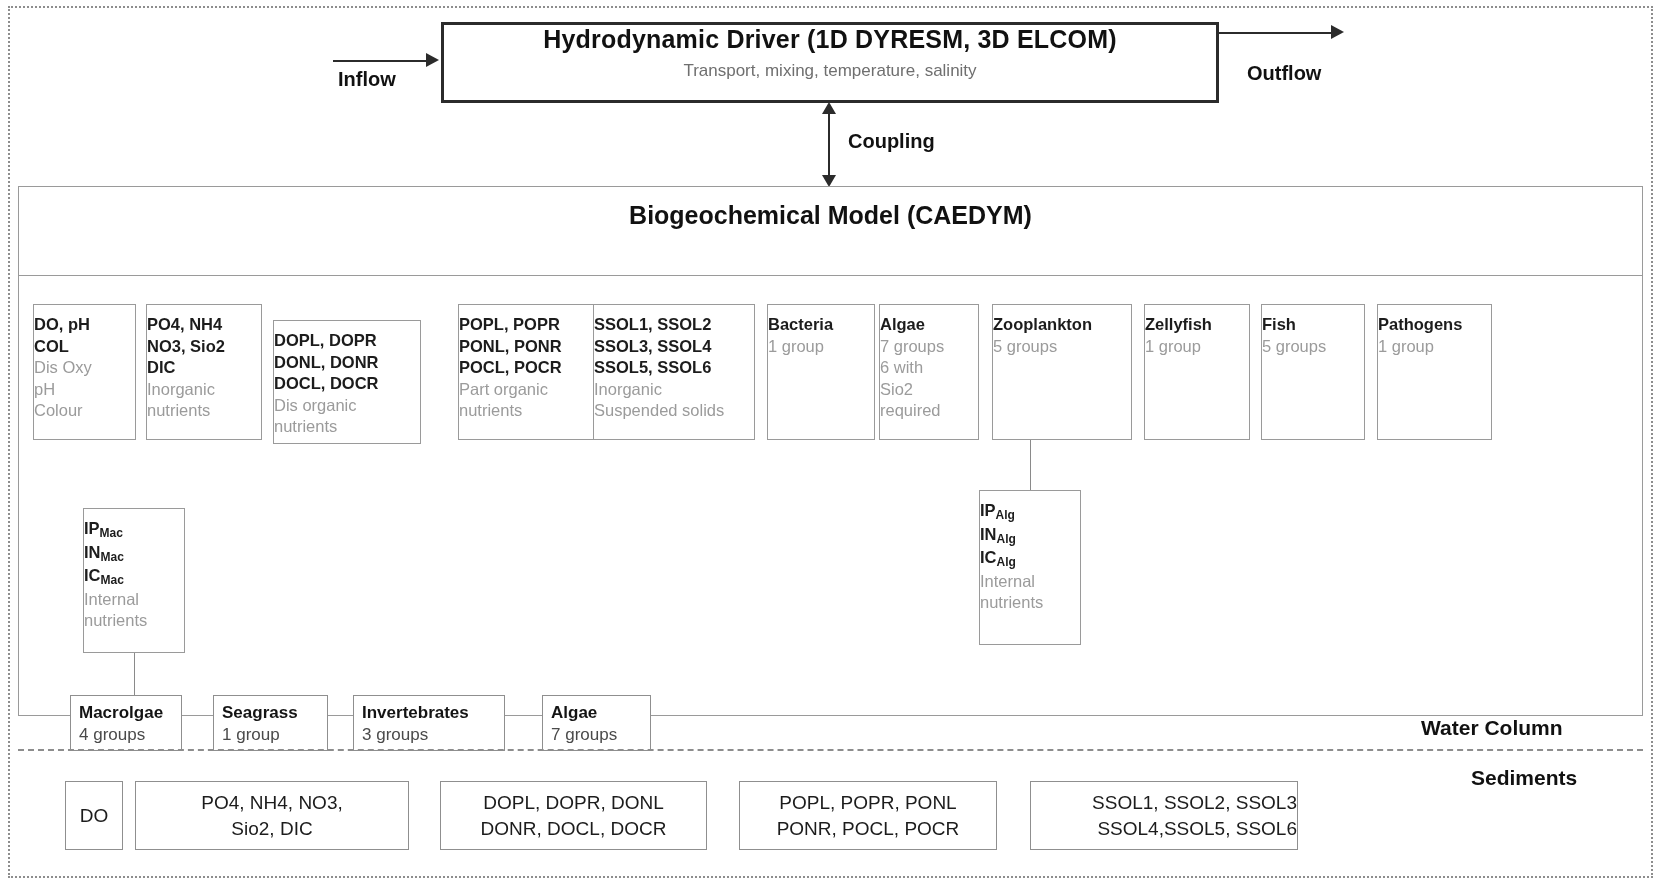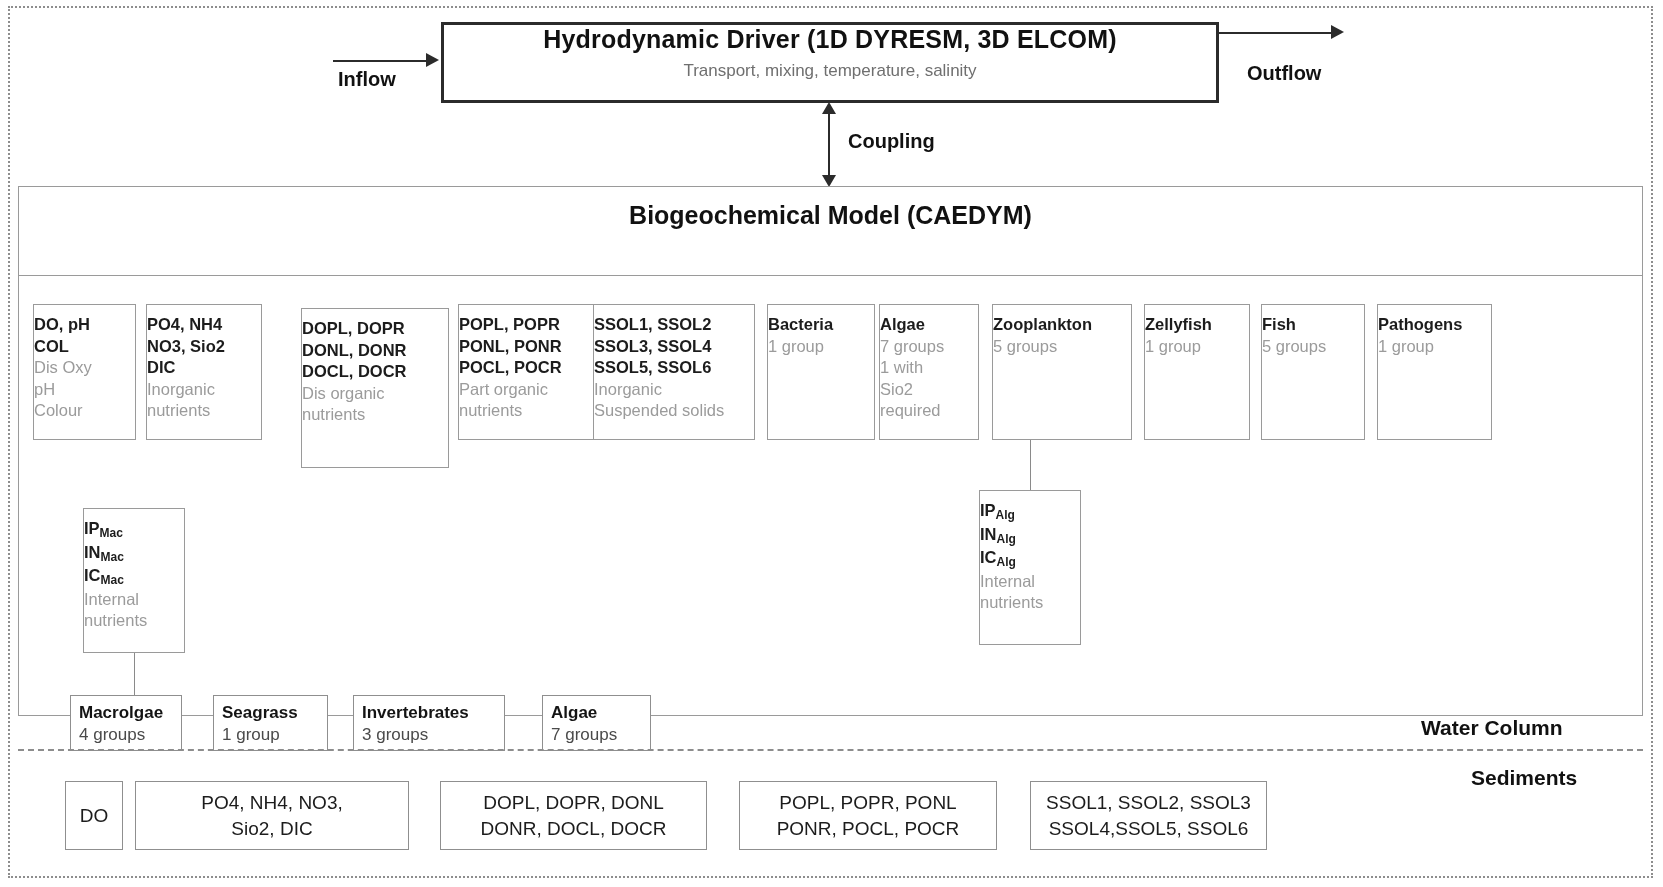--- a/index.html
+++ b/index.html
@@ -258,21 +258,21 @@
   </div>
 
   <div class="sv-box" style="left:146px; top:304px; width:116px; height:136px;">
     <div class="sv-line">PO4, NH4</div>
     <div class="sv-line">NO3, Sio2</div>
     <div class="sv-line">DIC</div>
     <div class="sv-line desc">Inorganic</div>
     <div class="sv-line desc">nutrients</div>
   </div>
 
-  <div class="sv-box" style="left:273px; top:308px; width:148px; height:160px;margin-left:28px;">
+  <div class="sv-box" style="left:273px; top:320px; width:148px; height:124px;">
     <div class="sv-line">DOPL, DOPR</div>
     <div class="sv-line">DONL, DONR</div>
     <div class="sv-line">DOCL, DOCR</div>
     <div class="sv-line desc">Dis organic</div>
     <div class="sv-line desc">nutrients</div>
   </div>
 
   <div class="sv-box" style="left:433px; top:304px; width:148px; height:136px;margin-left:25px;">
     <div class="sv-line">POPL, POPR</div>
     <div class="sv-line">PONL, PONR</div>
@@ -290,21 +290,21 @@
   </div>
 
   <div class="sv-box" style="left:767px; top:304px; width:108px; height:136px;">
     <div class="sv-line">Bacteria</div>
     <div class="sv-line desc">1 group</div>
   </div>
 
   <div class="sv-box" style="left:879px; top:304px; width:100px; height:136px;">
     <div class="sv-line">Algae</div>
     <div class="sv-line desc">7 groups</div>
-    <div class="sv-line desc">1 with</div>
+    <div class="sv-line desc">6 with</div>
     <div class="sv-line desc">Sio2</div>
     <div class="sv-line desc">required</div>
   </div>
 
   <div class="sv-box" style="left:992px; top:304px; width:140px; height:136px;">
     <div class="sv-line">Zooplankton</div>
     <div class="sv-line desc">5 groups</div>
   </div>
 
   <div class="sv-box" style="left:1144px; top:304px; width:106px; height:136px;">
@@ -392,18 +392,18 @@
   <div class="sed-box" style="left:440px; top:781px; width:267px; height:69px;">
     <div class="sed-line">DOPL, DOPR, DONL</div>
     <div class="sed-line">DONR, DOCL, DOCR</div>
   </div>
 
   <div class="sed-box" style="left:739px; top:781px; width:258px; height:69px;">
     <div class="sed-line">POPL, POPR, PONL</div>
     <div class="sed-line">PONR, POCL, POCR</div>
   </div>
 
-  <div class="sed-box" style="left:1030px; top:781px; width:237px; height:69px;">
+  <div class="sed-box" style="left:1030px; top:781px; width:268px; height:69px;align-items:flex-end;">
     <div class="sed-line">SSOL1, SSOL2, SSOL3</div>
     <div class="sed-line">SSOL4,SSOL5, SSOL6</div>
   </div>
 
 </div>
 
 </body></html>

